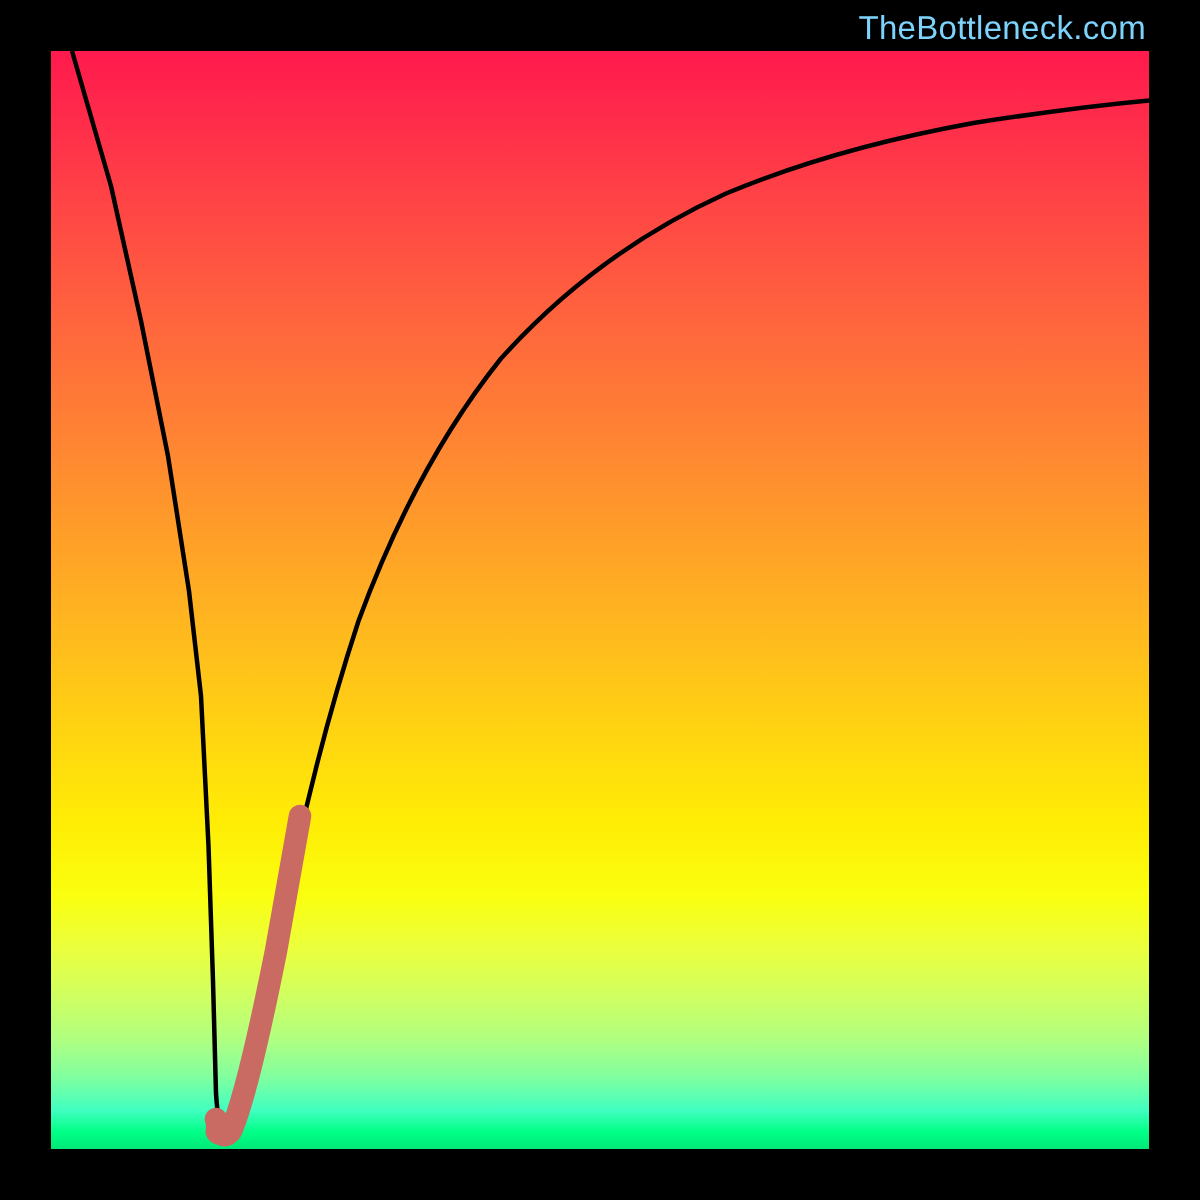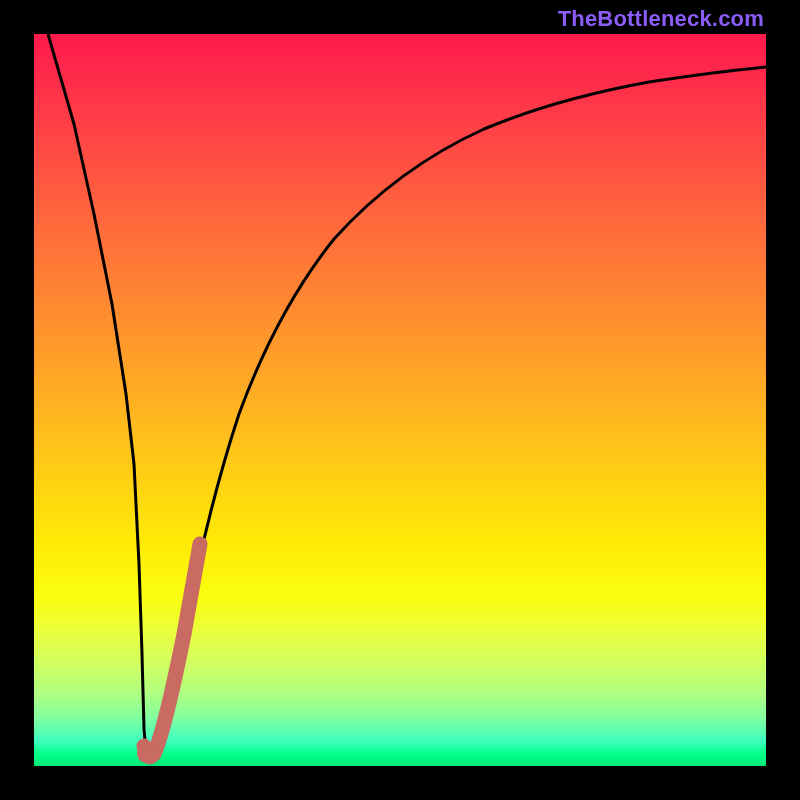--- a/index.html
+++ b/index.html
@@ -53,23 +53,23 @@
       #80ffa0 93.5%,
       #40ffc0 96.5%,
       #00ff85 98.5%,
       #00e878 100%
     );
   }
   .watermark {
     position: absolute;
     top: 6px;
     right: 36px;
-    color: #8b5cf6;
+    color: #7dd3fc;
     font-size: 22px;
-    font-weight: 700;
+    font-weight: 400;
     letter-spacing: 0.2px;
     user-select: none;
   }
   svg.curve {
     position: absolute;
     left: 0;
     top: 0;
     width: 732px;
     height: 732px;
     pointer-events: none;

